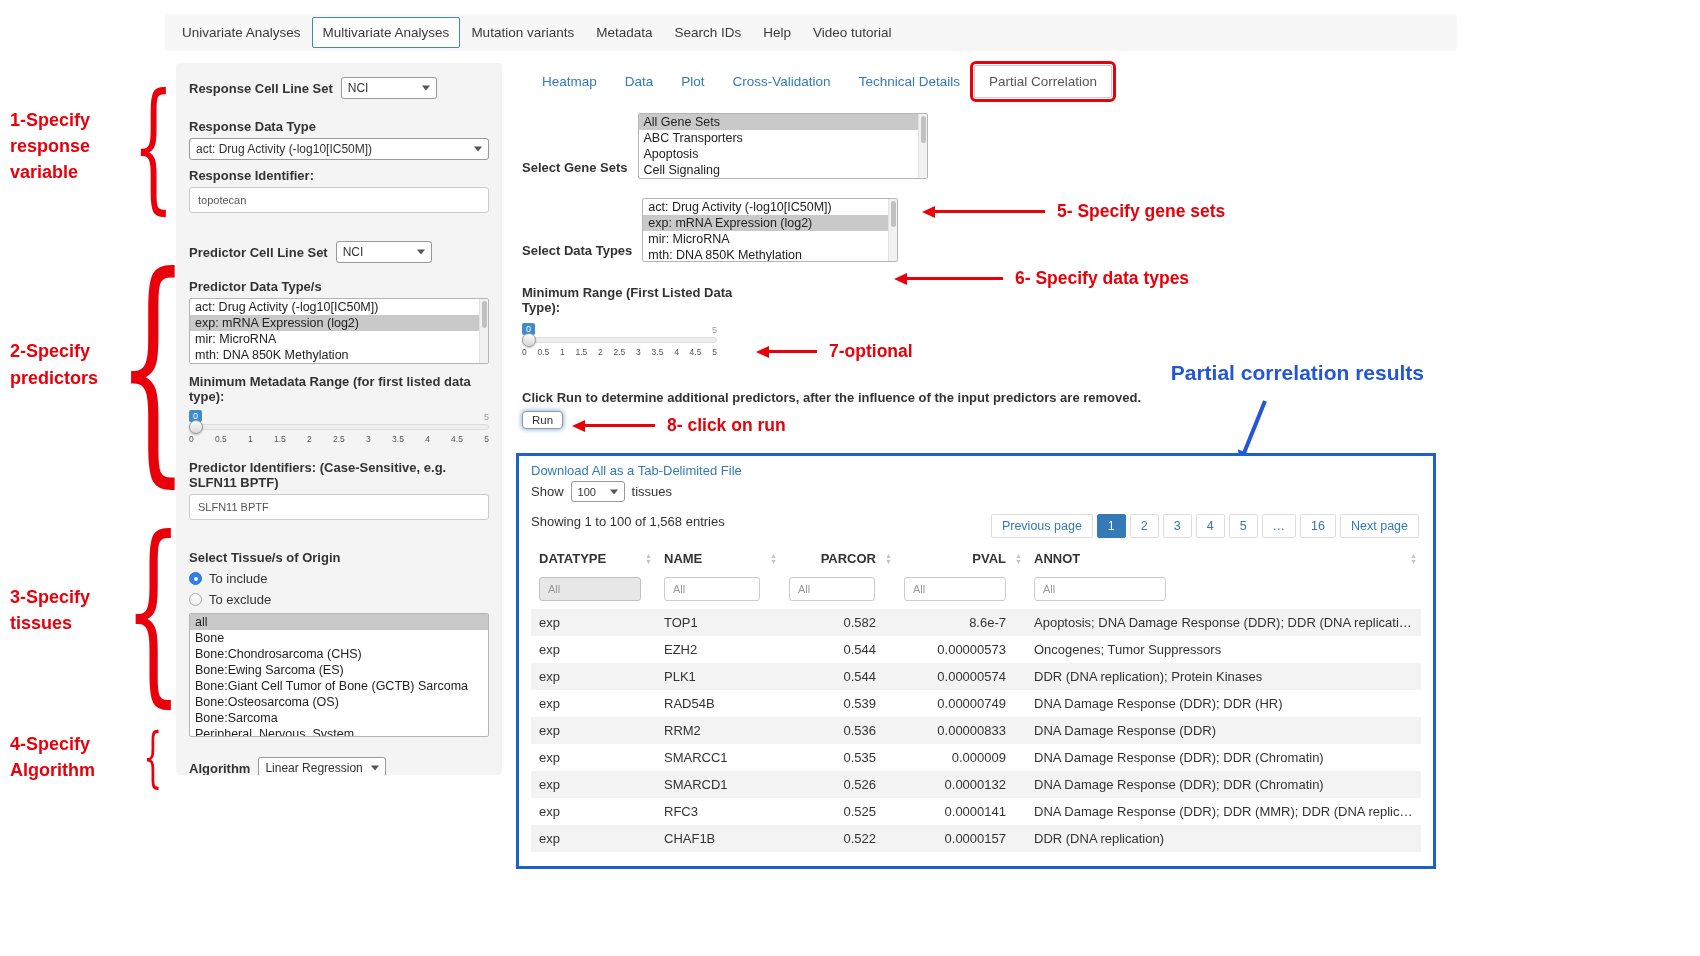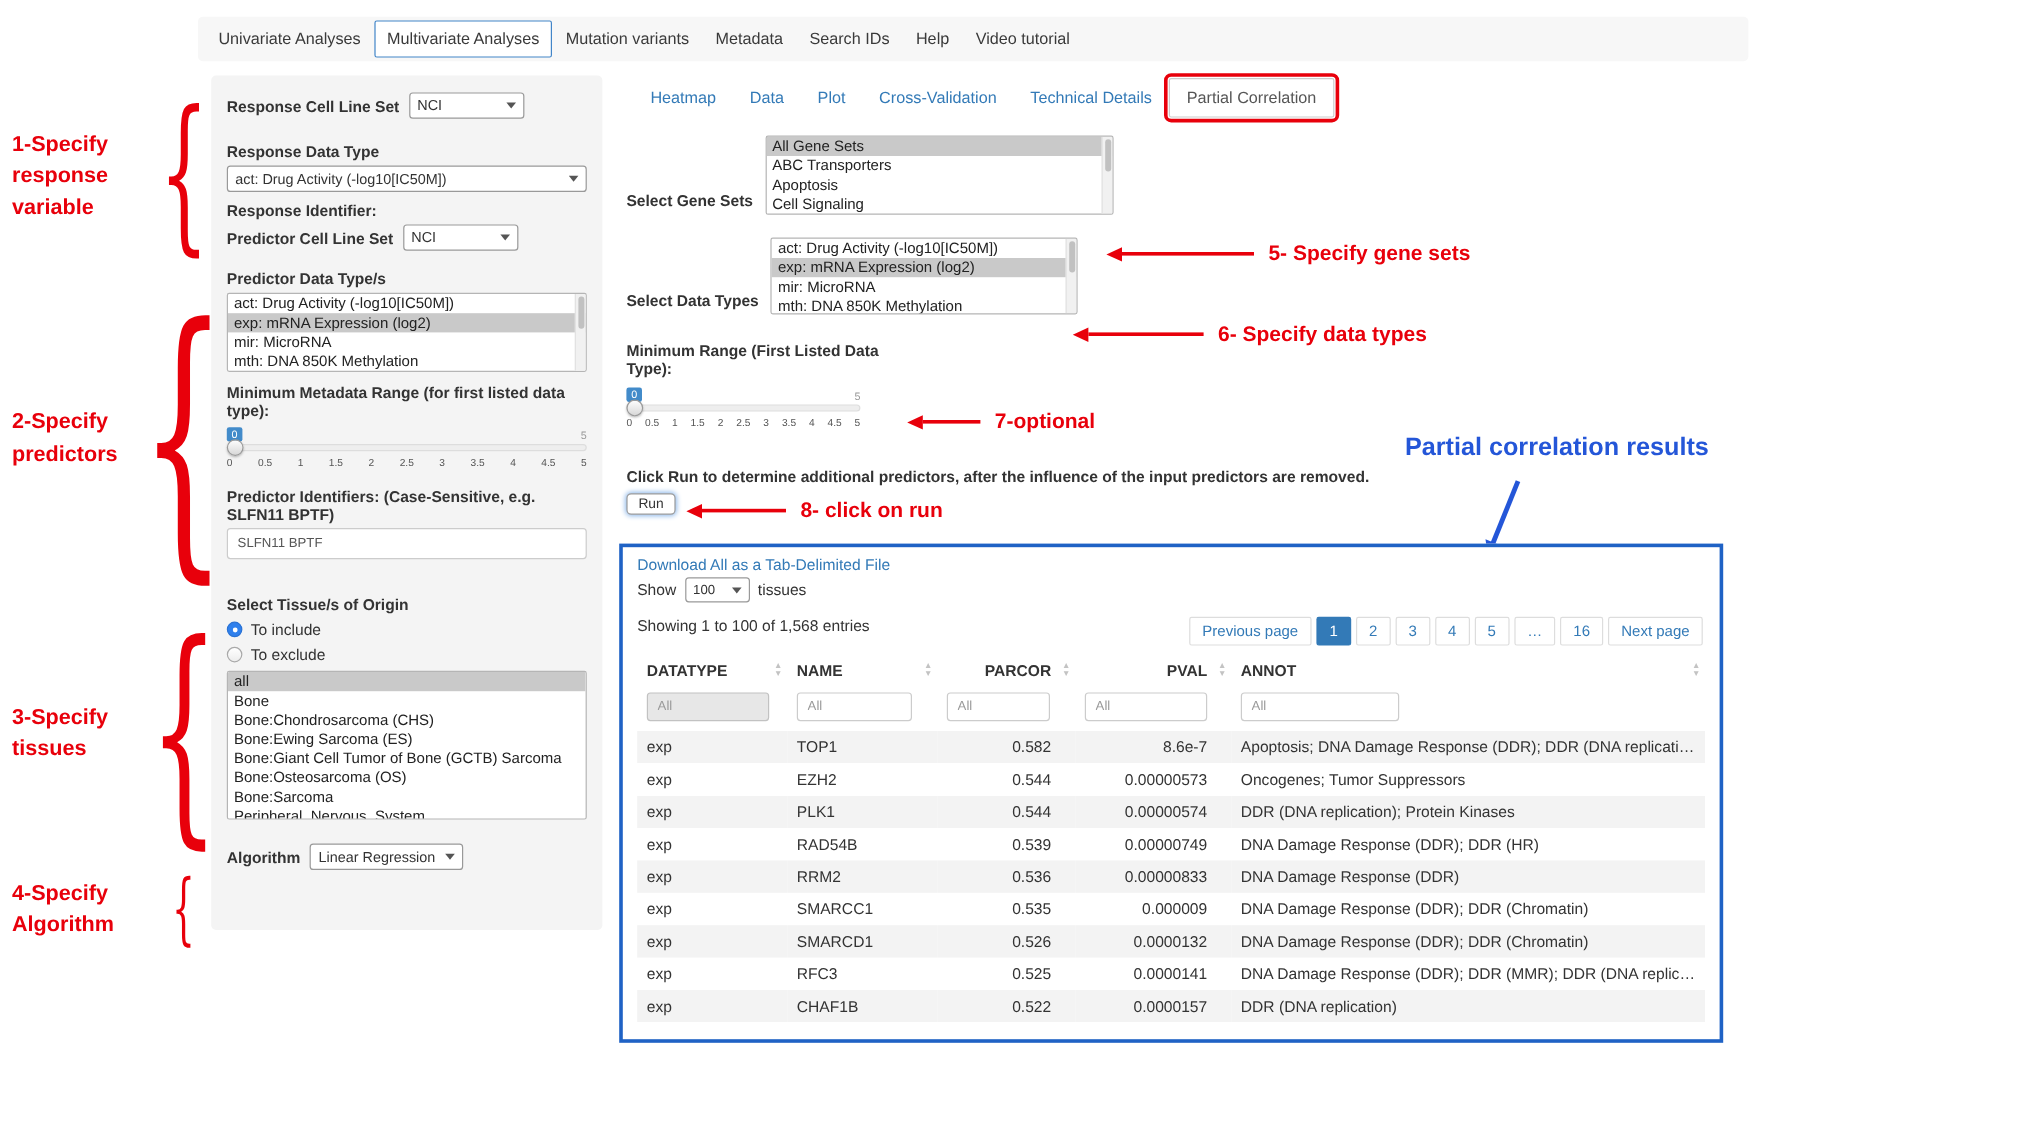--- a/index.html
+++ b/index.html
@@ -211,20 +211,21 @@
     </div>
 
     <label class="blabel mb4">Response Data Type</label>
     <span class="sel-wrap mb8" style="display:block">
       <select class="sel full" style="width:100%">
         <option>act: Drug Activity (-log10[IC50M])</option>
       </select>
     </span>
 
     <label class="blabel mb4" style="margin-top:8px">Response Identifier:</label>
+    <input class="txt mb28" value="topotecan" style="">
 
     <div class="field-row mb16">
       <label class="blabel">Predictor Cell Line Set</label>
       <span class="sel-wrap">
         <select class="sel" style="width:96px">
           <option>NCI</option>
         </select>
       </span>
     </div>
 

